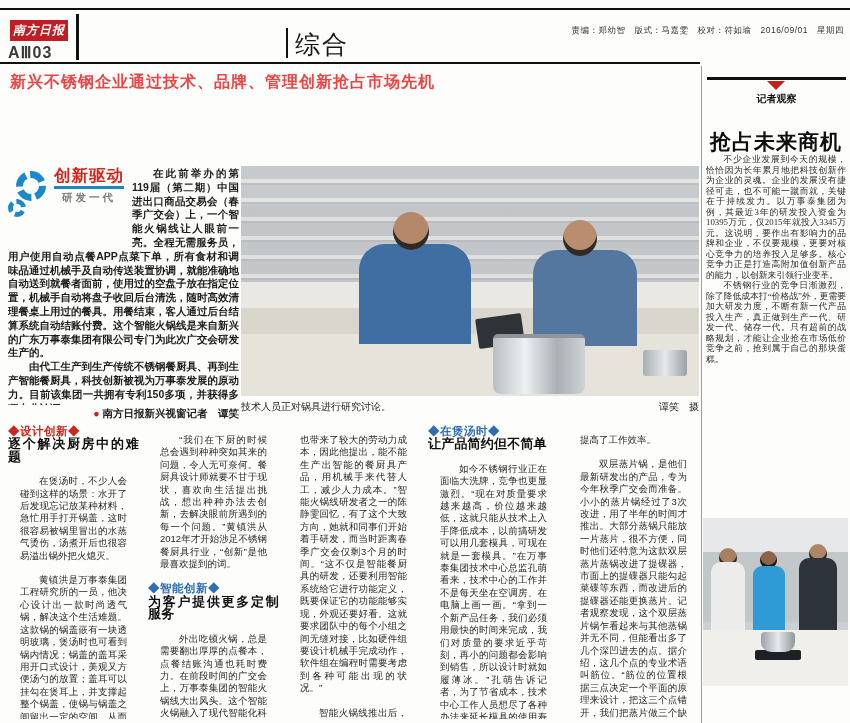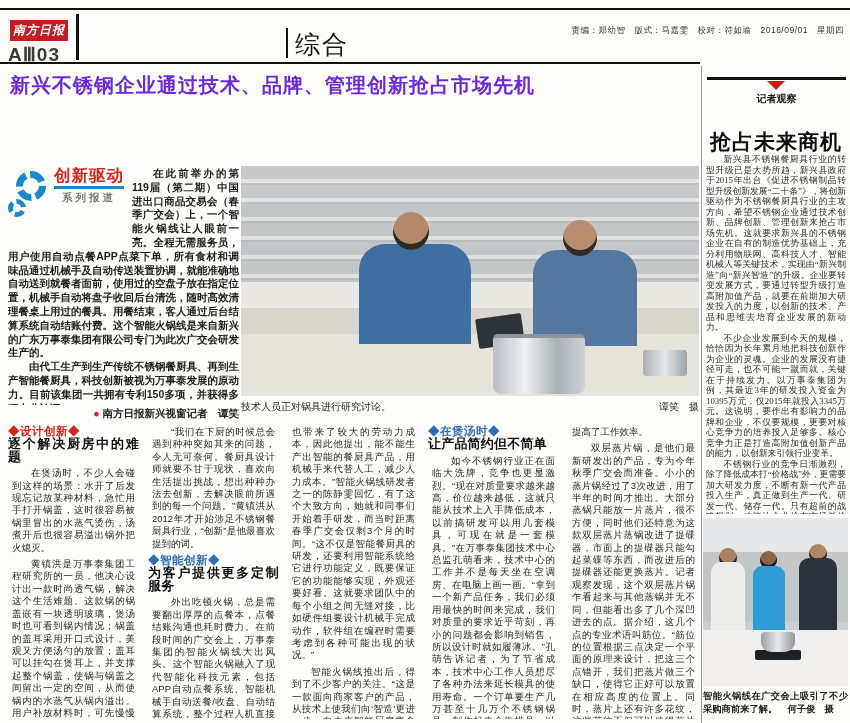--- a/index.html
+++ b/index.html
@@ -5,30 +5,30 @@
   html,body{margin:0;padding:0;background:#9a9a9a;}
   .page{position:relative;width:850px;height:723px;background:#fdfdfb;margin:0 auto;
         font-family:"Liberation Sans",sans-serif;color:#222;overflow:hidden;}
   .abs{position:absolute;}
 
   
   .top-rule{left:0;top:8px;width:850px;height:2px;background:#111;}
   .masthead{left:10px;top:20px;width:58px;height:21px;background:#c01e23;color:#fff;
             font-family:"Liberation Serif",serif;font-weight:bold;font-style:italic;
             font-size:12px;line-height:21px;text-align:center;letter-spacing:1px;}
-  .pageno{left:8px;top:43px;font-size:19px;font-weight:700;color:#3a3a3a;letter-spacing:1px;}
+  .pageno{left:8px;top:43px;font-size:16px;font-weight:700;color:#3a3a3a;letter-spacing:1px;}
   .hdr-vbar{left:76px;top:14px;width:3px;height:46px;background:#111;}
   .section-title{left:88px;top:6px;font-size:46px;font-weight:300;color:#161616;letter-spacing:5px;}
   .hdr-vbar2{left:286px;top:28px;width:2px;height:30px;background:#111;}
   .section-sub{left:295px;top:28px;font-size:25px;font-weight:300;color:#161616;letter-spacing:2px;}
   .credits{right:6px;top:25px;font-size:8.5px;color:#333;letter-spacing:0.5px;}
   .header-rule{left:0;top:62px;width:700px;height:2px;background:#111;}
 
   
-  .kicker{left:10px;top:72px;width:690px;font-size:20px;font-weight:800;color:#6d28d9;letter-spacing:1px;}
+  .kicker{left:10px;top:72px;width:690px;font-size:16px;font-weight:800;color:#ef4444;letter-spacing:1px;}
   .headline{left:6px;top:97px;width:694px;font-size:45px;font-weight:900;color:#101010;
             letter-spacing:-1px;white-space:nowrap;}
 
   
   .lead{left:8px;top:167px;width:231px;height:238px;overflow:hidden;
         font-size:10.5px;line-height:13.8px;font-weight:600;text-align:justify;color:#1c1c1c;}
   .lead p{margin:0;text-indent:2em;}
   .badge{float:left;width:116px;height:74px;margin:2px 8px 4px 0;}
   .gears{position:absolute;width:44px;height:62px;}
   .gear{position:absolute;border-radius:50%;border-style:dashed;border-color:#1b89c9;background:#fff;box-sizing:border-box;}
@@ -60,21 +60,21 @@
   .mp-pot{position:absolute;left:252px;top:168px;width:92px;height:56px;border-radius:5px 5px 8px 8px;
           background:linear-gradient(90deg,#b9bec3,#eef0f2 35%,#aab0b5 70%,#cfd3d6);border-top:4px solid #8f959a;}
   .mp-pot2{position:absolute;left:402px;top:184px;width:44px;height:26px;border-radius:3px;
            background:linear-gradient(90deg,#a9afb4,#e6e8ea 50%,#9ba1a6);}
   .mp-caption{left:241px;top:400px;width:458px;display:flex;justify-content:space-between;
               font-size:10px;color:#222;}
 
   
   .bcol{top:422px;width:131px;height:297px;overflow:hidden;font-size:9.5px;line-height:12.4px;
         text-align:justify;color:#1f1f1f;}
-  .bcol p{margin:4px;text-indent:2em;}
+  .bcol p{margin:12px;text-indent:2em;}
   .c1{left:8px;} .c2{left:148px;} .c3{left:288px;} .c4{left:428px;} .c5{left:568px;}
   .sec{font-weight:800;font-size:11.5px;text-indent:0;letter-spacing:0.5px;margin:3px 0 1px;}
   .sec.red{color:#d2261c;} .sec.blue{color:#2e6eb5;}
   .subhead{font-size:13px;font-weight:800;color:#0f0f0f;text-indent:0;margin:0 0 3px;letter-spacing:0.2px;}
 
   
   .sb-divider{left:701px;top:66px;width:1px;height:657px;background:#9c9c9c;}
   .sb-rule{left:707px;top:77px;width:139px;height:3px;background:#111;}
   .sb-tri{left:767px;top:81px;width:0;height:0;border-left:9px solid transparent;
           border-right:9px solid transparent;border-top:9px solid #c5201d;}
@@ -124,21 +124,21 @@
 
   <div class="abs lead">
     <div class="badge">
       <div class="gears">
         <div class="gear g1"></div>
         <div class="gear g2"></div>
       </div>
       <div class="badge-right">
         <div class="badge-title">创新驱动</div>
         <div class="badge-line"></div>
-        <div class="badge-sub">系列报道</div>
+        <div class="badge-sub">研发一代</div>
       </div>
     </div>
     <p>在此前举办的第119届（第二期）中国进出口商品交易会（春季广交会）上，一个智能火锅线让人眼前一亮。全程无需服务员，用户使用自动点餐APP点菜下单，所有食材和调味品通过机械手及自动传送装置协调，就能准确地自动送到就餐者面前，使用过的空盘子放在指定位置，机械手自动将盘子收回后台清洗，随时高效清理餐桌上用过的餐具。用餐结束，客人通过后台结算系统自动结账付费。这个智能火锅线是来自新兴的广东万事泰集团有限公司专门为此次广交会研发生产的。</p>
     <p>由代工生产到生产传统不锈钢餐厨具、再到生产智能餐厨具，科技创新被视为万事泰发展的原动力。目前该集团一共拥有专利150多项，并获得多项专业认证。</p>
   </div>
   <div class="abs byline">
     <span class="dot">●</span><span>南方日报新兴视窗记者　谭笑</span>
   </div>
 
   <div class="abs main-photo">
@@ -190,35 +190,31 @@
     <p style="text-indent:0">提高了工作效率。</p>
     <p>双层蒸片锅，是他们最新研发出的产品，专为今年秋季广交会而准备。小小的蒸片锅经过了3次改进，用了半年的时间才推出。大部分蒸锅只能放一片蒸片，很不方便，同时他们还特意为这款双层蒸片蒸锅改进了提碟器，市面上的提碟器只能勾起菜碟等东西，而改进后的提碟器还能更换蒸片。记者观察发现，这个双层蒸片锅乍看起来与其他蒸锅并无不同，但能看出多了几个深凹进去的点。据介绍，这几个点的专业术语叫筋位。“筋位的位置根据三点决定一个平面的原理来设计，把这三个点错开，我们把蒸片做三个缺口，使得它正好可以放置在相应高度的位置上。同时，蒸片上还有许多花纹，这些花纹不但可以使得蒸片变得更美观，更重要的是它可以避免蒸片变得扭曲和不平整。”孔萌介绍，在实际生产过程中，打筋位这道工序十分复杂，首先要保证锅具的美观，不能因为打筋位而伤到锅具的表面，还要防止锅具变形。</p>
   </div>
 
   <div class="abs sb-divider"></div>
   <div class="abs sb-rule"></div>
   <div class="abs sb-tri"></div>
   <div class="abs sb-label">记者观察</div>
   <div class="abs sb-title t2">抢占未来商机</div>
   <div class="abs sb-body">
-    <p>新兴县不锈钢餐厨具行业的转型升级已是大势所趋，新兴县政府于2015年出台《促进不锈钢制品转型升级创新发展“二十条”》，将创新驱动作为不锈钢餐厨具行业的主攻方向，希望不锈钢企业通过技术创新、品牌创新、管理创新来抢占市场先机。这就要求新兴县的不锈钢企业在自有的制造优势基础上，充分利用物联网、高科技人才、智能机械人等关键技术，实现由“新兴制造”向“新兴智造”的升级。企业要转变发展方式，要通过转型升级打造高附加值产品，就要在前期加大研发投入的力度，以创新的技术、产品和思维去培育企业发展的新动力。</p>
     <p>不少企业发展到今天的规模，恰恰因为长年累月地把科技创新作为企业的灵魂。企业的发展没有捷径可走，也不可能一蹴而就，关键在于持续发力。以万事泰集团为例，其最近3年的研发投入资金为10395万元，仅2015年就投入3345万元。这说明，要作出有影响力的品牌和企业，不仅要规模，更要对核心竞争力的培养投入足够多。核心竞争力正是打造高附加值创新产品的能力，以创新来引领行业变革。</p>
     <p>不锈钢行业的竞争日渐激烈，除了降低成本打“价格战”外，更需要加大研发力度，不断有新一代产品投入生产，真正做到生产一代、研发一代、储存一代。只有超前的战略规划，才能让企业抢在市场低价竞争之前，抢到属于自己的那块蛋糕。</p>
   </div>
 
   <div class="abs sb-photo">
     <div class="sp-ceiling"></div>
     <div class="sp-wall"></div>
     <div class="sp-h1"></div>
     <div class="sp-p1"></div>
     <div class="sp-h2"></div>
     <div class="sp-p2"></div>
     <div class="sp-h3"></div>
     <div class="sp-p3"></div>
     <div class="sp-table"></div>
     <div class="sp-cooker"></div>
     <div class="sp-bowl"></div>
   </div>
-  <div class="abs sb-caption">
-    <span>智能火锅线在广交会上吸引了不少采购商前来了解。</span><span class="credit">何子俊　摄</span>
-  </div>
 
 </div>
 
 </body></html>

